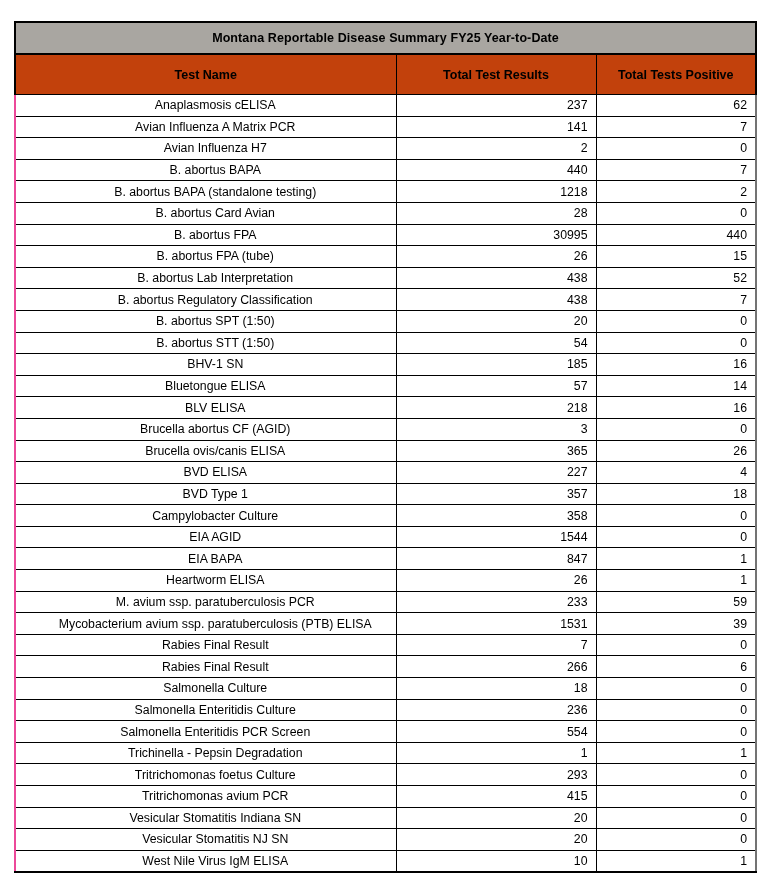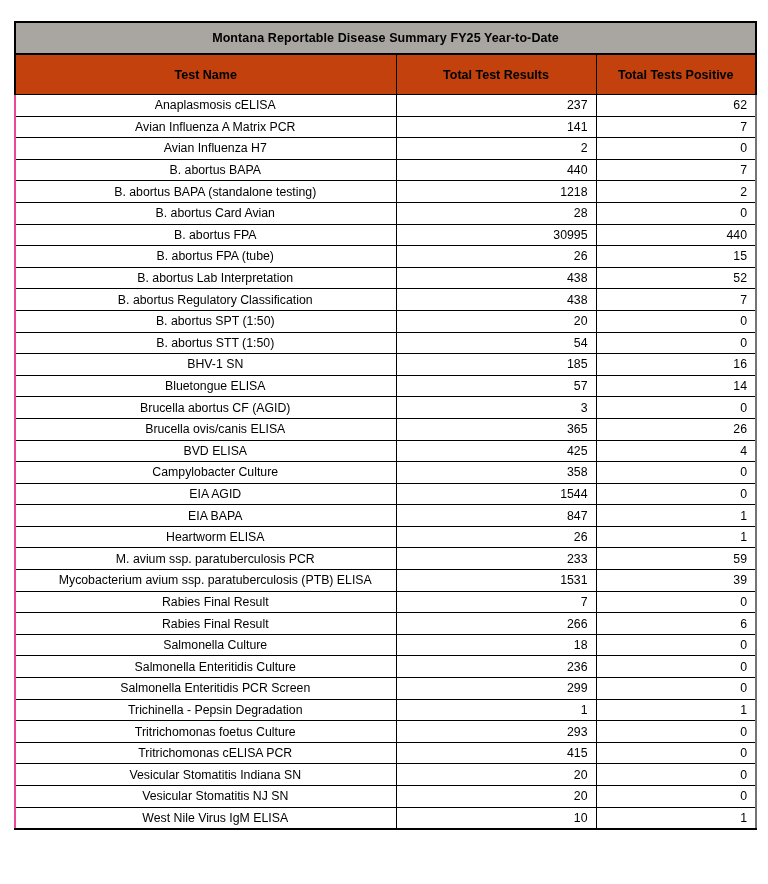--- a/index.html
+++ b/index.html
@@ -163,33 +163,43 @@
           <td class="cell name">BHV-1 SN</td>
           <td class="cell num">185</td>
           <td class="cell num last">16</td>
         </tr>
         <tr>
           <td class="cell name">Bluetongue ELISA</td>
           <td class="cell num">57</td>
           <td class="cell num last">14</td>
         </tr>
         <tr>
+          <td class="cell name">BLV ELISA</td>
+          <td class="cell num">218</td>
+          <td class="cell num last">16</td>
+        </tr>
+        <tr>
           <td class="cell name">Brucella abortus CF (AGID)</td>
           <td class="cell num">3</td>
           <td class="cell num last">0</td>
         </tr>
         <tr>
           <td class="cell name">Brucella ovis/canis ELISA</td>
           <td class="cell num">365</td>
           <td class="cell num last">26</td>
         </tr>
         <tr>
           <td class="cell name">BVD ELISA</td>
-          <td class="cell num">425</td>
+          <td class="cell num">227</td>
           <td class="cell num last">4</td>
+        </tr>
+        <tr>
+          <td class="cell name">BVD Type 1</td>
+          <td class="cell num">357</td>
+          <td class="cell num last">18</td>
         </tr>
         <tr>
           <td class="cell name">Campylobacter Culture</td>
           <td class="cell num">358</td>
           <td class="cell num last">0</td>
         </tr>
         <tr>
           <td class="cell name">EIA AGID</td>
           <td class="cell num">1544</td>
           <td class="cell num last">0</td>
@@ -229,35 +239,35 @@
           <td class="cell num">18</td>
           <td class="cell num last">0</td>
         </tr>
         <tr>
           <td class="cell name">Salmonella Enteritidis Culture</td>
           <td class="cell num">236</td>
           <td class="cell num last">0</td>
         </tr>
         <tr>
           <td class="cell name">Salmonella Enteritidis PCR Screen</td>
-          <td class="cell num">299</td>
+          <td class="cell num">554</td>
           <td class="cell num last">0</td>
         </tr>
         <tr>
           <td class="cell name">Trichinella - Pepsin Degradation</td>
           <td class="cell num">1</td>
           <td class="cell num last">1</td>
         </tr>
         <tr>
           <td class="cell name">Tritrichomonas foetus Culture</td>
           <td class="cell num">293</td>
           <td class="cell num last">0</td>
         </tr>
         <tr>
-          <td class="cell name">Tritrichomonas cELISA PCR</td>
+          <td class="cell name">Tritrichomonas avium PCR</td>
           <td class="cell num">415</td>
           <td class="cell num last">0</td>
         </tr>
         <tr>
           <td class="cell name">Vesicular Stomatitis Indiana SN</td>
           <td class="cell num">20</td>
           <td class="cell num last">0</td>
         </tr>
         <tr>
           <td class="cell name">Vesicular Stomatitis NJ SN</td>

